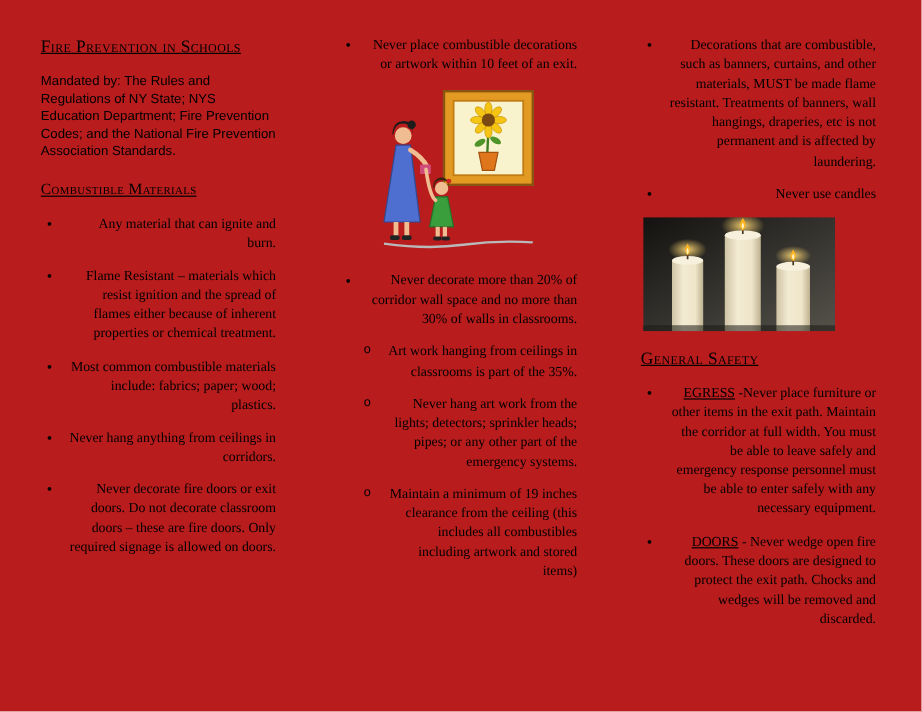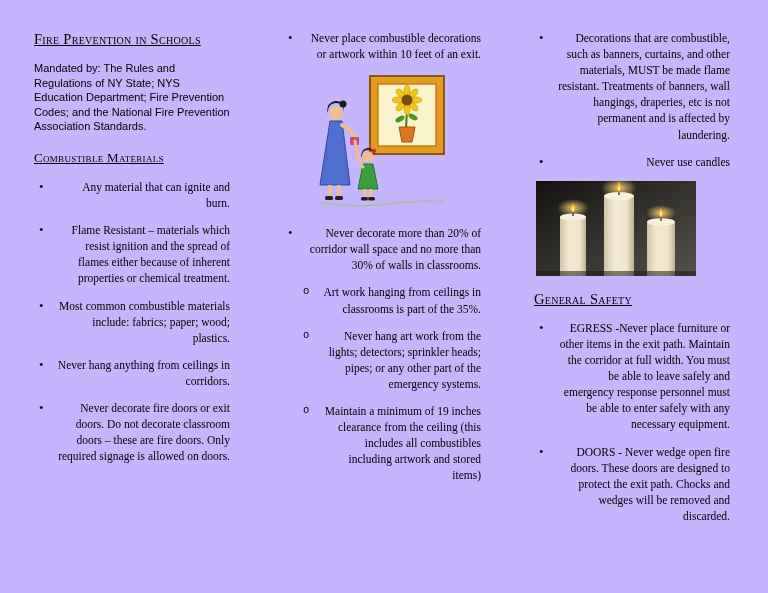--- a/index.html
+++ b/index.html
@@ -1,21 +1,21 @@
 <!DOCTYPE html>
 <html><head>
 <meta charset="utf-8">
 <style>
   html, body { margin: 0; padding: 0; background: #ffffff; }
   .page {
     position: relative;
     width: 768px;
     height: 593px;
     box-sizing: border-box;
-    background: #c4b5fd;
+    background: #b91c1c;
     font-family: "Liberation Serif", serif;
     color: #000;
     display: flex;
     justify-content: space-between;
     padding: 30px 38px 0 34px;
     overflow: hidden;
   }
   .col { width: 196px; }
   .col.mid { width: 198px; }
   .heading {
@@ -70,21 +70,21 @@
   }
   ul.subbullets > li::before {
     content: "o";
     position: absolute;
     left: 20px;
     top: 0;
     font-family: "Liberation Mono", monospace;
     font-size: 10.5px;
   }
   .bold { font-weight: normal; }
-  .u { }
+  .u { text-decoration: underline; }
   .clipart-wrap {
     width: 132px;
     margin: 4px auto 12px auto;
   }
   .photo-wrap {
     width: 160px;
     margin: 6px 0 14px 2px;
     line-height: 0;
   }
   .mid-top-gap { margin-top: 5px; }

